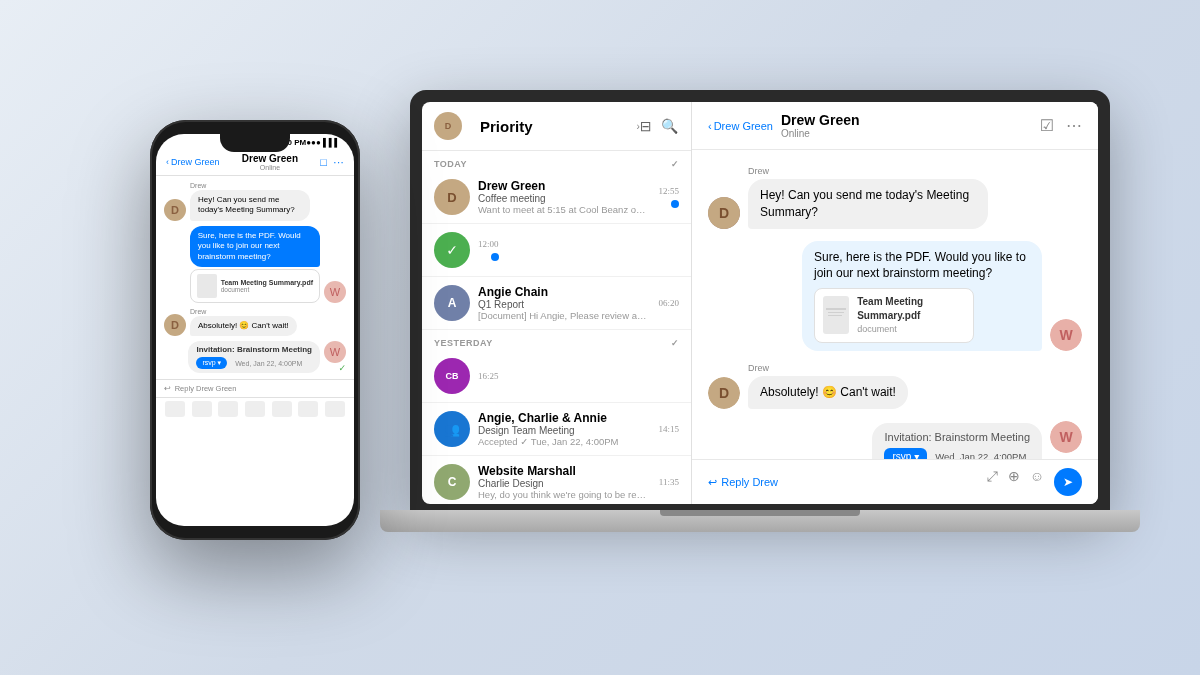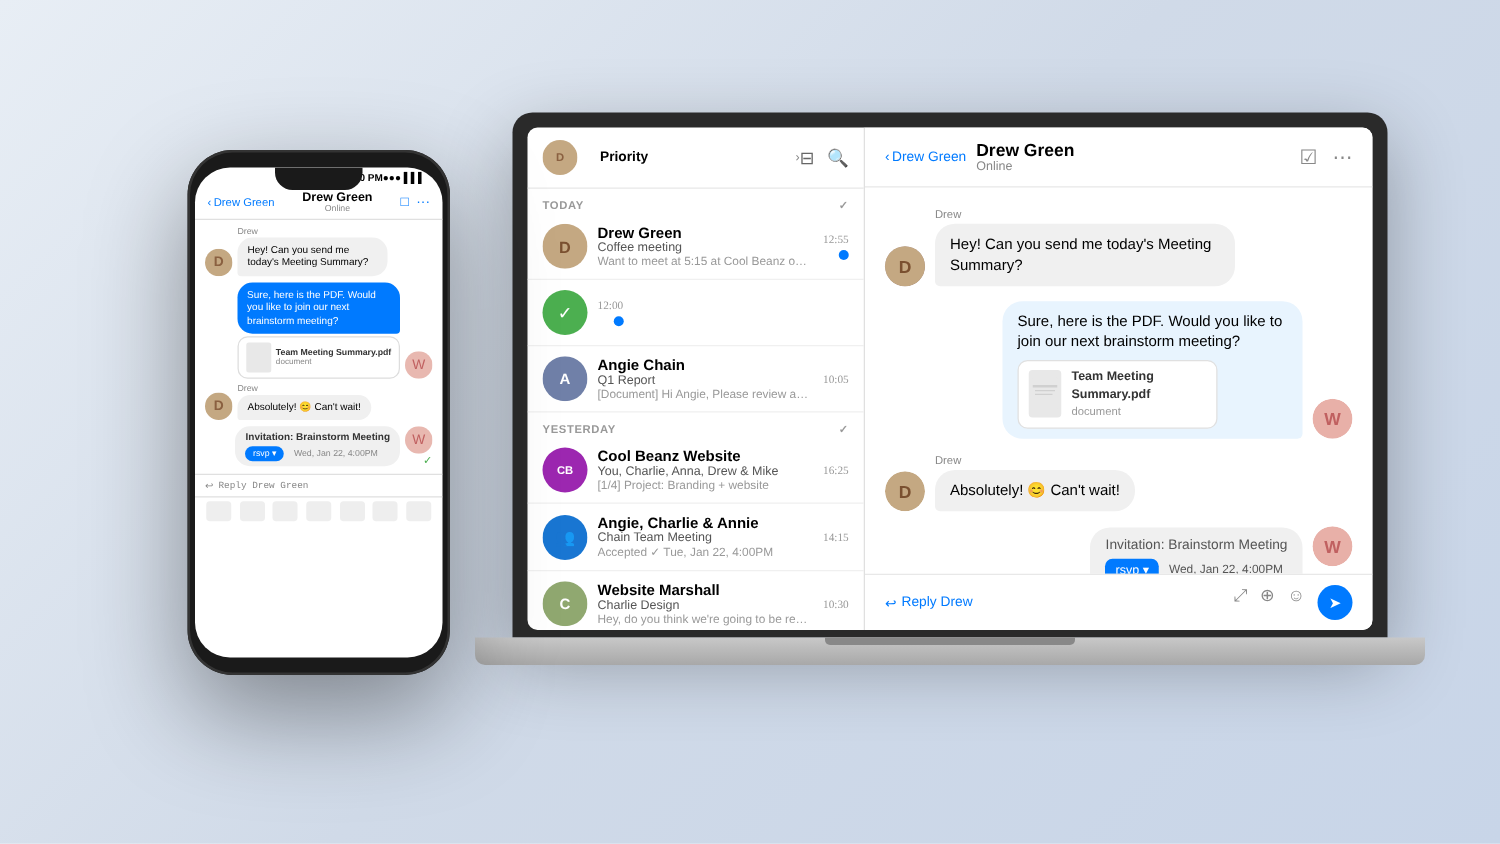--- a/index.html
+++ b/index.html
@@ -178,21 +178,20 @@
     .phone-bottom-bar {
       padding: 4px 8px;
       border-top: 0.5px solid #e0e0e0;
       display: flex;
       align-items: center;
       gap: 4px;
     }
     .phone-reply-label {
       font-size: 7.5px;
       color: #888;
-      font-family: Liberation Mono, monospace;
     }
     .phone-toolbar {
       display: flex;
       justify-content: space-around;
       padding: 3px 6px;
       border-top: 0.5px solid #e0e0e0;
     }
     .phone-tool-icon {
       width: 20px;
       height: 16px;
@@ -280,21 +279,21 @@
     .priority-avatar {
       width: 28px;
       height: 28px;
       border-radius: 50%;
       background: #c8b0a0;
       margin-right: 6px;
       overflow: hidden;
       display: flex; align-items: center; justify-content: center;
     }
     .priority-label {
-      font-size: 11px;
+      font-size: 15px;
       font-weight: 600;
       color: #000;
       flex: 1;
       padding-left: 12px;
     }
     .priority-arrow {
       font-size: 10px;
       color: #888;
       margin-left: 2px;
     }
@@ -721,65 +720,60 @@
           <div class="conv-item">
             <div class="conv-avatar avatar-anna">
               <div style="width:100%;height:100%;background:#7080a8;display:flex;align-items:center;justify-content:center;color:#fff;font-size:12px;font-weight:700;">A</div>
             </div>
             <div class="conv-info">
               <div class="conv-name">Angie Chain</div>
               <div class="conv-subject">Q1 Report</div>
               <div class="conv-preview">[Document] Hi Angie, Please review and...</div>
             </div>
             <div class="conv-meta">
-              <span class="conv-time">10:05</span>
+              <span class="conv-time">06:20</span>
             </div>
           </div>
 
           <div class="section-label">
             YESTERDAY <span class="section-checkmark">✓</span>
           </div>
 
           <div class="conv-item">
             <div class="conv-avatar avatar-cool">CB</div>
-            <div class="conv-info">
-              <div class="conv-name">Cool Beanz Website</div>
-              <div class="conv-subject">You, Charlie, Anna, Drew &amp; Mike</div>
-              <div class="conv-preview">[1/4] Project: Branding + website</div>
-            </div>
             <div class="conv-meta">
               <span class="conv-time">16:25</span>
             </div>
           </div>
 
           <div class="conv-item">
             <div class="conv-avatar avatar-angie">
               <div style="width:100%;height:100%;background:#1976D2;display:flex;align-items:center;justify-content:center;color:#fff;font-size:13px;">👥</div>
             </div>
             <div class="conv-info">
               <div class="conv-name">Angie, Charlie &amp; Annie</div>
-              <div class="conv-subject">Chain Team Meeting</div>
+              <div class="conv-subject">Design Team Meeting</div>
               <div class="conv-preview">Accepted ✓  Tue, Jan 22, 4:00PM</div>
             </div>
             <div class="conv-meta">
               <span class="conv-time">14:15</span>
             </div>
           </div>
 
           <div class="conv-item">
             <div class="conv-avatar avatar-charlie">
               <div style="width:100%;height:100%;background:#90a870;display:flex;align-items:center;justify-content:center;color:#fff;font-size:12px;font-weight:700;">C</div>
             </div>
             <div class="conv-info">
               <div class="conv-name">Website Marshall</div>
               <div class="conv-subject">Charlie Design</div>
               <div class="conv-preview">Hey, do you think we're going to be ready...</div>
             </div>
             <div class="conv-meta">
-              <span class="conv-time">10:30</span>
+              <span class="conv-time">11:35</span>
             </div>
           </div>
 
           <div style="flex:1;"></div>
 
         </div>
 
         <div class="chat-panel">
 
           <div class="chat-header">

